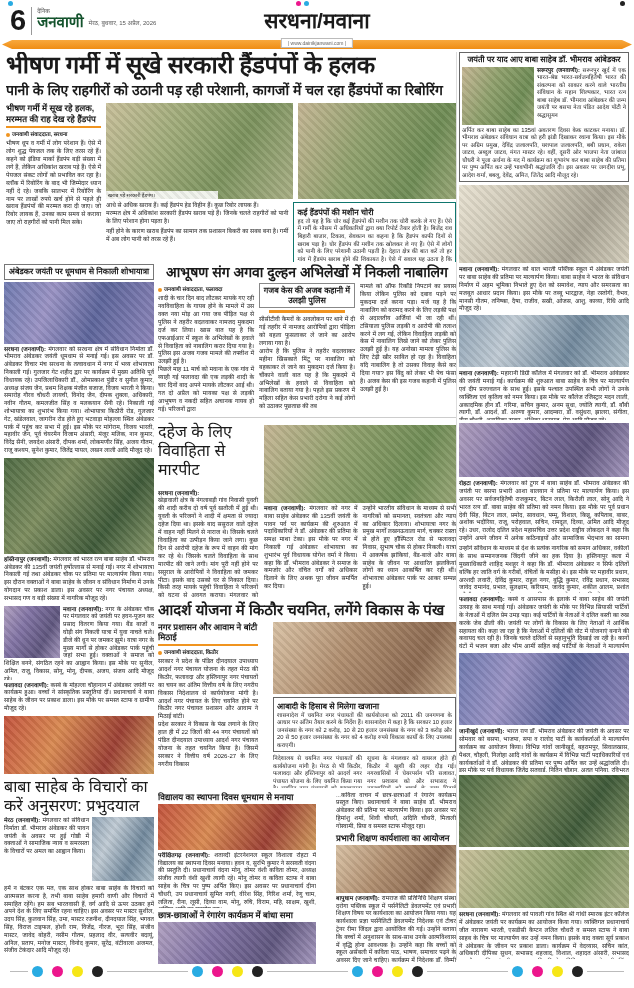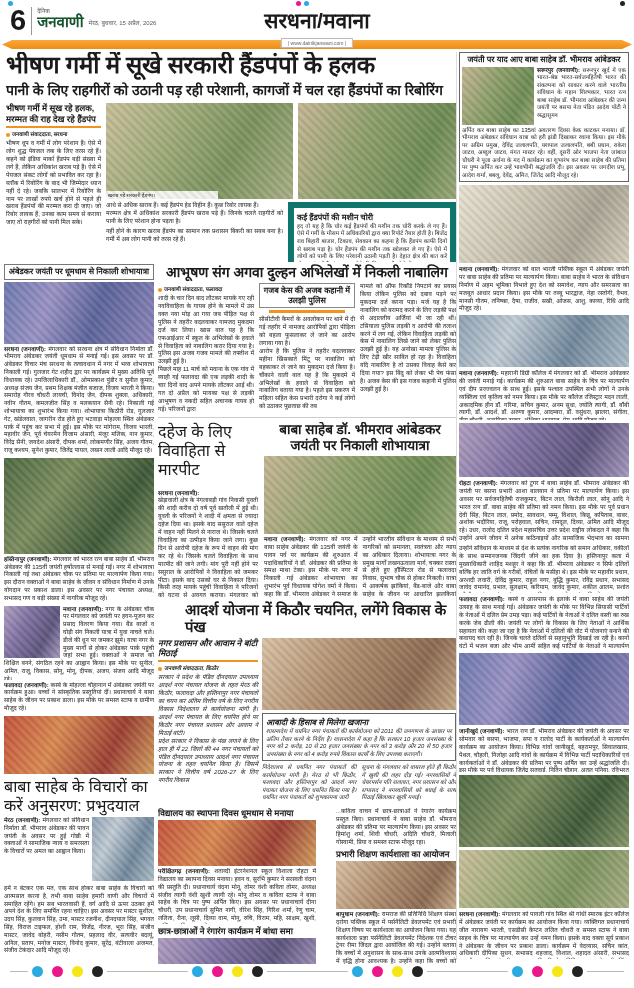--- a/index.html
+++ b/index.html
@@ -27,21 +27,21 @@
   .bdot{display:inline-block;width:4px;height:4px;background:#f0941f;border-radius:50%;margin-right:2px;vertical-align:middle;}
   .rule-orange{height:2px;background:#f0941f;margin:2px 0;}
   .orule{height:3px;background:#f0941f;margin:2px 10px 3px;}
   
   .h-main{font-size:24px;font-weight:bold;line-height:1.08;letter-spacing:-0.3px;}
   .h-sub{font-size:14px;font-weight:bold;margin-top:2px;}
   .h-side{font-size:8.5px;font-weight:bold;line-height:1.25;}
   .h-box{border:1px solid #777;padding:2px 3px;text-align:center;font-weight:bold;font-size:8px;line-height:1.2;}
   .h-mid{font-size:14px;font-weight:bold;text-align:center;line-height:1.15;}
   .h-mid2{font-size:13.5px;font-weight:bold;text-align:center;line-height:1.15;}
-  .h-a4{font-size:15px;font-weight:bold;line-height:1.1;margin-left:27px;}
+  .h-a4{font-size:15px;font-weight:bold;line-height:1.1;}
   .h-small{font-size:8.5px;font-weight:bold;line-height:1.2;}
   .h-small2{font-size:16px;font-weight:normal;line-height:1.2;}
   
   .ph{position:relative;background:#9a9a8a;overflow:hidden;}
   .ph::after{content:"";position:absolute;inset:0;
      background:repeating-linear-gradient(45deg,rgba(255,255,255,.06) 0 3px,rgba(0,0,0,.06) 3px 6px);}
   .g1{background:linear-gradient(120deg,#c9c09b 0%,#9fab79 35%,#7c935e 65%,#aab086 100%);}
   .g2{background:linear-gradient(115deg,#c5b694 0%,#8fa06c 40%,#6f8c55 75%,#9aa878 100%);}
   .g3{background:linear-gradient(110deg,#6f7ab0 0%,#9a93c4 30%,#5d659b 60%,#8d86ba 100%);}
   .g4{background:linear-gradient(120deg,#e8e2d2 0%,#c8c2b0 40%,#a9a494 70%,#d6d0be 100%);}
@@ -52,35 +52,35 @@
   .g9{background:linear-gradient(118deg,#b0a0c0 0%,#8173a4 35%,#5f567e 70%,#a79ac0 100%);}
   .ph-cap{position:absolute;left:0;right:40%;bottom:0;background:rgba(255,255,255,.88);
           font-size:5px;padding:1px 2px;color:#222;}
   
   .lead{position:absolute;left:6px;top:52px;width:450px;height:210px;overflow:hidden;}
   .lead-body{display:flex;gap:5px;margin-top:4px;}
   .lead-colA{width:95px;flex:none;}
   .lead-right{flex:1;min-width:0;}
   .photorow{display:flex;gap:5px;}
   .bottomrow{display:flex;gap:5px;margin-top:3px;}
-  .sbox{border:6px solid #0f766e;padding:3px;}
+  .sbox{border:1px solid #0f766e;padding:3px;}
   .sbox-h{font-size:8px;font-weight:bold;margin-bottom:1px;}
   .sbox-b{font-size:5.8px;line-height:1.3;text-align:justify;}
   .leftcol{position:absolute;left:4px;top:264px;width:150px;height:700px;overflow:hidden;}
   .mid{position:absolute;left:158px;top:264px;width:298px;height:700px;overflow:hidden;}
   .rightcol{position:absolute;left:459px;top:52px;width:170px;height:908px;overflow:hidden;}
   .vrule{position:absolute;left:456px;top:52px;height:908px;border-left:1px solid #ddd;}
   .a1cols{display:grid;grid-template-columns:1fr 1fr 1fr;gap:5px;height:130px;overflow:hidden;margin-top:3px;}
   .midbox{border:1px solid #888;padding:2px;text-align:center;font-weight:bold;font-size:8px;line-height:1.2;}
   .hrline{border-top:1px solid #ccc;margin:4px 0;}
   .row2{display:flex;gap:6px;height:176px;overflow:hidden;}
   .a2col{width:100px;flex:none;}
   .a3col{flex:1;min-width:0;}
   .capgrid{display:grid;grid-template-columns:1fr 1fr;gap:5px;font-size:6px;line-height:1.3;text-align:justify;margin-top:2px;}
-  .a4grid{display:flex;gap:4px;height:166px;overflow:hidden;margin-top:3px;font-style:italic;}
+  .a4grid{display:flex;gap:15px;height:166px;overflow:hidden;margin-top:3px;}
   .a4L{width:100px;flex:none;}
   .a4R{flex:1;min-width:0;}
   .khzbox{border:1px solid #666;padding:2px 3px;margin-top:3px;}
   .twocol{display:grid;grid-template-columns:1fr 1fr;gap:5px;font-size:5.8px;line-height:1.3;text-align:justify;margin-top:3px;}
   .row4{display:flex;gap:20px;margin-top:4px;height:176px;overflow:hidden;}
   .r4L{width:158px;flex:none;}
   .r4R{flex:1;min-width:0;}
   .rblock{margin-bottom:3px;}
   .rbox{border:1px solid #666;padding:2px;}
   .rboxrow{display:flex;gap:3px;margin-top:2px;}
@@ -222,21 +222,20 @@
 
     <div class="row2">
       <div class="a2col">
         <div class="h-small2">दहेज के लिए विवाहिता से मारपीट</div>
         <div class="bodytx" style="margin-top:2px;">
           <span class="dl">सरधना (जनवाणी):</span>
           <span>खेड़ावाली क्षेत्र के नंगलाबड़ी गांव निवासी युवती की शादी करीब दो वर्ष पूर्व खतौली में हुई थी। युवती के परिजनों ने शादी में क्षमता से ज्यादा दहेज दिया था। इसके बाद ससुराल वाले दहेज में वाहन नहीं मिलने से नाराज थे। जिसके चलते विवाहिता का उत्पीड़न किया जाने लगा। कुछ दिन से आरोपी दहेज के रूप में वाहन की मांग कर रहे थे। जिसके चलते विवाहिता के साथ मारपीट की जाने लगी। मांग पूरी नहीं होने पर ससुराल के आरोपियों ने विवाहिता को जमकर पीटा। इसके बाद उसको घर से निकाल दिया। किसी तरह मायके पहुंची विवाहिता ने परिजनों को घटना से अवगत कराया। मंगलवार को पीड़िता ने थाने पर आरोपी ससुराल वालों के खिलाफ तहरीर देते हुए पुलिस से कार्रवाई की मांग की।</span>
         </div>
       </div>
       <div class="a3col">
-        <div class="h-mid2">बाबा साहेब डॉ. भीमराव आंबेडकर जयंती पर निकाली शोभायात्रा</div>
         <div class="ph g2" style="height:78px;margin-top:3px;"></div>
         <div class="capgrid">
           <div>
             <span class="dl">मवाना (जनवाणी):</span>
             <span>मंगलवार को नगर में बाबा साहेब अंबेडकर की 135वीं जयंती के पावन पर्व पर कार्यक्रम की शुरुआत में पदाधिकारियों ने डॉ. अंबेडकर की प्रतिमा के समक्ष माथा टेका। इस मौके पर नगर में निकाली गई अंबेडकर शोभायात्रा का शुभारंभ पूर्व विधायक योगेश वर्मा ने किया। कहा कि डॉ. भीमराव अंबेडकर ने समाज के कमजोर और वंचित वर्गों को अधिकार दिलाने के लिए अथक पूरा जीवन समर्पित कर दिया।</span>
           </div>
           <div>उन्होंने भारतीय संविधान के माध्यम से सभी नागरिकों को समानता, स्वतंत्रता और न्याय का अधिकार दिलाया। शोभायात्रा नगर के प्रमुख मार्गों लखनऊवाला मार्ग, चक्कर रास्ता से होते हुए हॉस्पिटल रोड से फलावदा निवास, सुभाष चौक से होकर निकली। यात्रा में आकर्षक झांकियां, बैंड-बाजे और बाबा साहेब के जीवन पर आधारित झलकियां लोगों का ध्यान आकर्षित कर रही थीं। शोभायात्रा अंबेडकर पार्क पर आकर सम्पन्न हुई।</div>
         </div>
       </div>
     </div>

